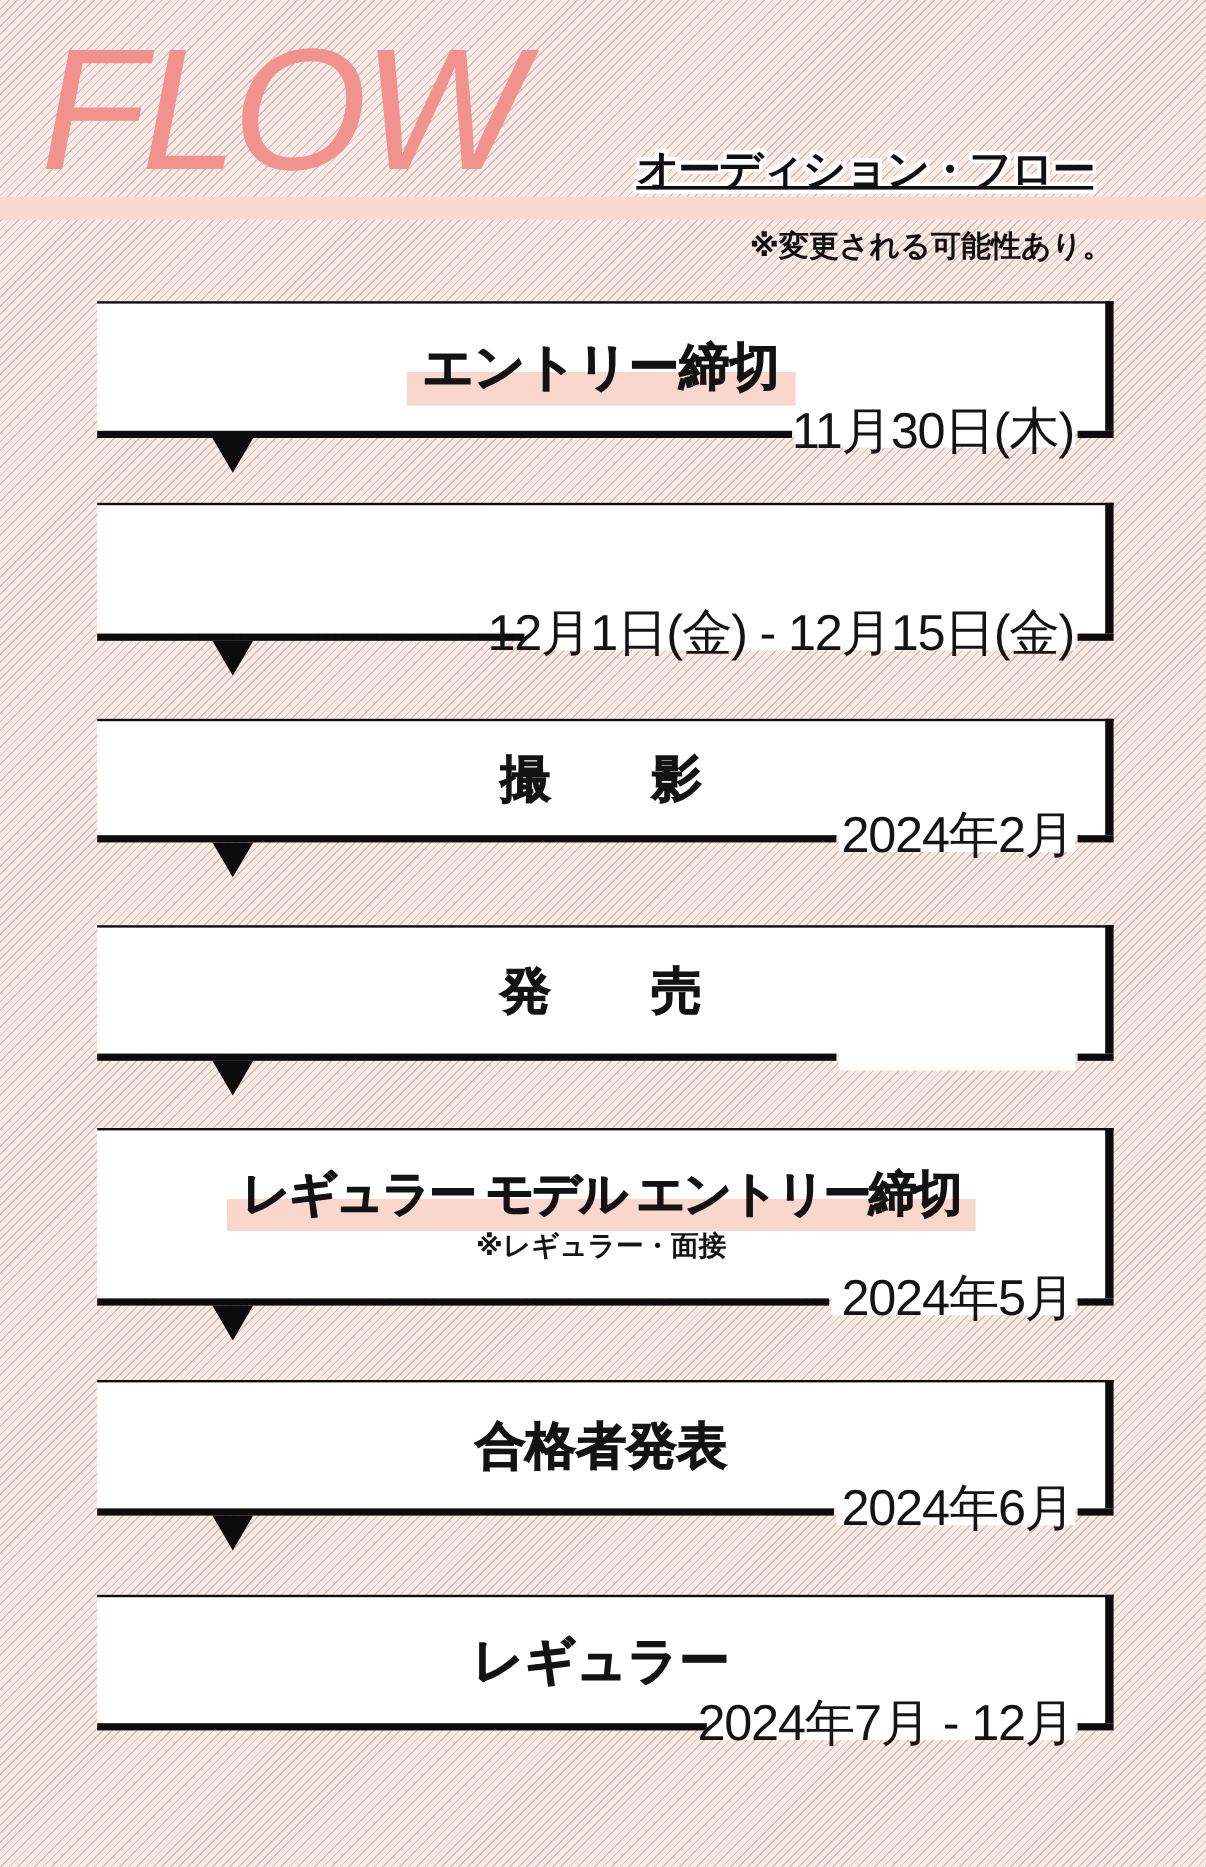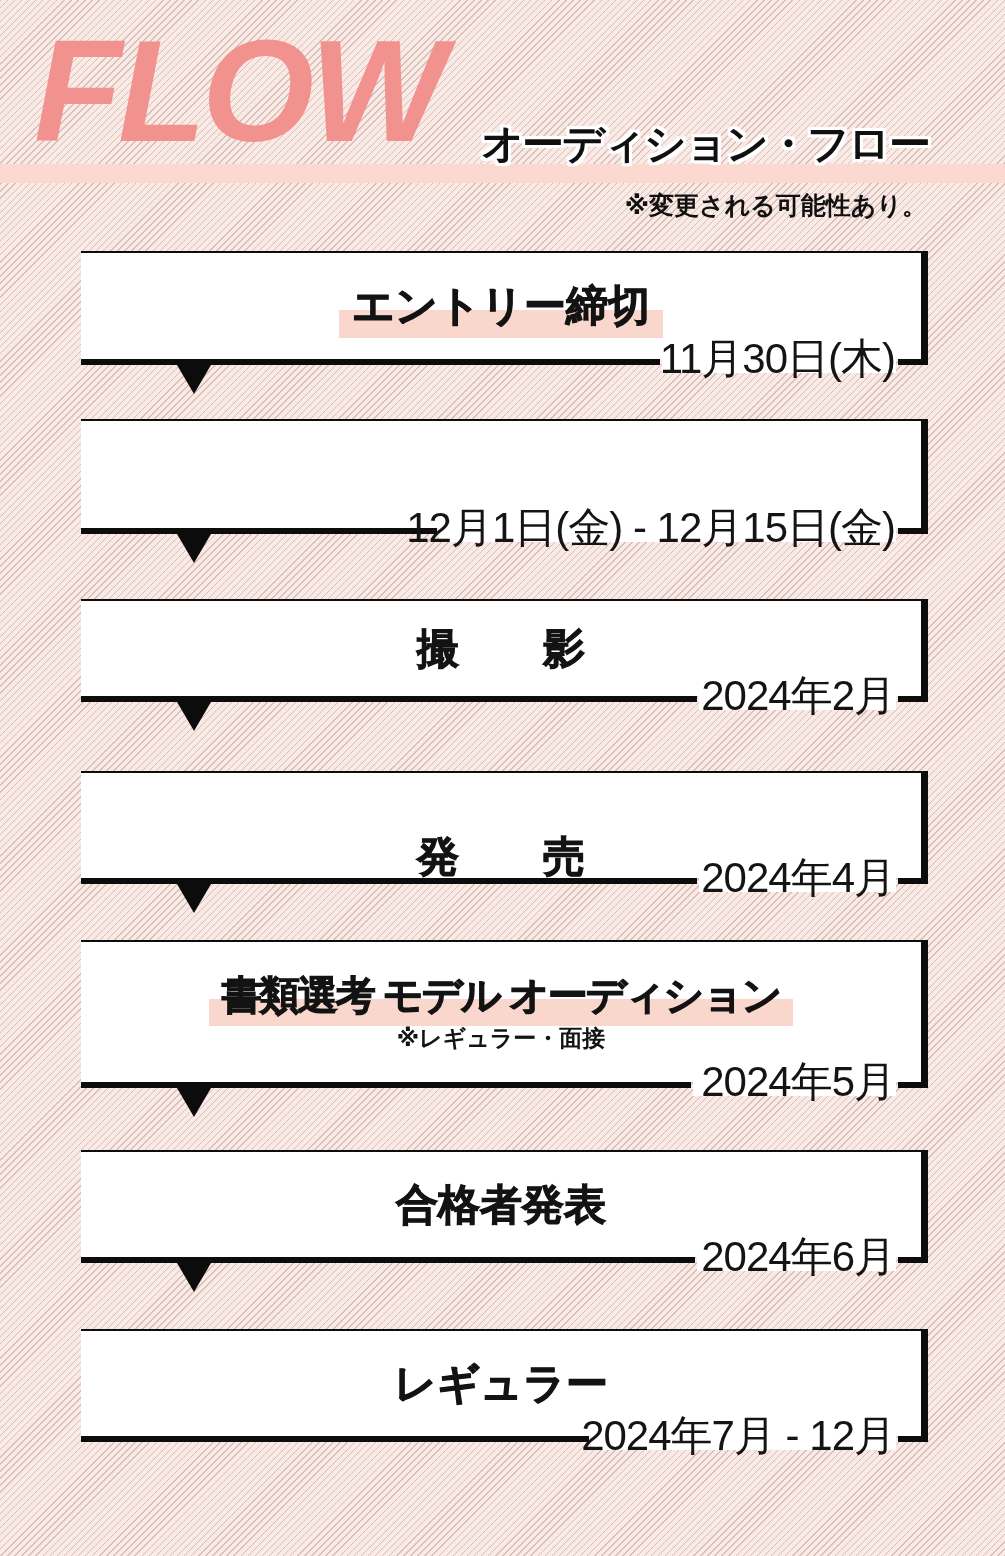--- a/index.html
+++ b/index.html
@@ -7,27 +7,27 @@
     position:relative; width:1005px; height:1556px; overflow:hidden;
     font-family:"Liberation Sans","DejaVu Sans",sans-serif;
     background-color:#f9eae6;
     background-image:repeating-linear-gradient(135deg,
       rgba(172,130,124,0.42) 0px, rgba(172,130,124,0.42) 1px,
       transparent 1px, transparent 5px);
   }
   .accent-band { position:absolute; left:0; top:164px; width:100%; height:19px;
     background:#fbd9d0; z-index:1; }
   .flow-logo { position:absolute; left:34px; top:20px; z-index:2;
-    font-size:144px; line-height:1; font-style:italic; font-weight:700;
+    font-size:144px; line-height:1; font-style:italic; font-weight:400;
     letter-spacing:-4px; color:#f2928e; }
-  .header-title { position:absolute; right:76px; top:123px; z-index:3;
-    font-size:42px; line-height:1; font-weight:700; letter-spacing:-2px; color:#101010;
+  .header-title { position:absolute; right:94px; top:123px; z-index:3;
+    font-size:36px; line-height:1; font-weight:700; letter-spacing:-2px; color:#101010;
     white-space:nowrap;
     text-shadow:-3px -3px 0 #fff, 3px -3px 0 #fff, -3px 3px 0 #fff, 3px 3px 0 #fff,
-                -3px 0 0 #fff, 3px 0 0 #fff, 0 -3px 0 #fff, 0 3px 0 #fff; }
+                -3px 0 0 #fff, 3px 0 0 #fff, 0 -3px 0 #fff, 0 3px 0 #fff;text-decoration:underline; }
   .change-note { position:absolute; right:78px; top:192px; z-index:3;
     font-size:25px; line-height:1.1; font-weight:700; color:#101010; white-space:nowrap; }
 
   .step { position:absolute; left:81px; width:847px; box-sizing:border-box;
     background:#fff; border-top:2px solid #0c0c0c; border-right:7px solid #0c0c0c;
     display:flex; flex-direction:column; align-items:center; justify-content:center; z-index:2; }
   .step-title { font-size:42px; line-height:1; font-weight:700; color:#131313;
     white-space:nowrap; -webkit-text-stroke:1px #131313; }
   .step-title .txt { padding:0 13px 9px; }
   .step-title .txt.hl { background:linear-gradient(to bottom, transparent 50%, #f9d7cc 50%); }
@@ -77,31 +77,30 @@
 
   <div class="step" style="top:599px; height:97px; --seg:616px;">
     <div class="step-title"><span class="txt">撮　　影</span></div>
     <div class="date-bg"></div>
     <div class="seg-left"></div>
     <div class="seg-corner"></div>
     <div class="step-date">2024年2月</div>
     <div class="arrow"></div>
   </div>
 
-  <div class="step" style="top:771px; height:107px;justify-content:flex-end; --seg:616px;">
+  <div class="step" style="top:771px; height:107px; --seg:616px;">
     <div class="step-title"><span class="txt">発　　売</span></div>
     <div class="date-bg"></div>
     <div class="seg-left"></div>
     <div class="seg-corner"></div>
-    <div class="step-date">2024年4月</div>
     <div class="arrow"></div>
   </div>
 
   <div class="step" style="top:940px; height:142px; --seg:610px;">
-    <div class="step-title small"><span class="txt hl">書類選考 モデル オーディション</span></div>
+    <div class="step-title small"><span class="txt hl">レギュラー モデル エントリー締切</span></div>
     <div class="step-subtitle">※レギュラー・面接</div>
     <div class="date-bg"></div>
     <div class="seg-left"></div>
     <div class="seg-corner"></div>
     <div class="step-date">2024年5月</div>
     <div class="arrow"></div>
   </div>
 
   <div class="step" style="top:1150px; height:107px; --seg:614px;">
     <div class="step-title"><span class="txt">合格者発表</span></div>

